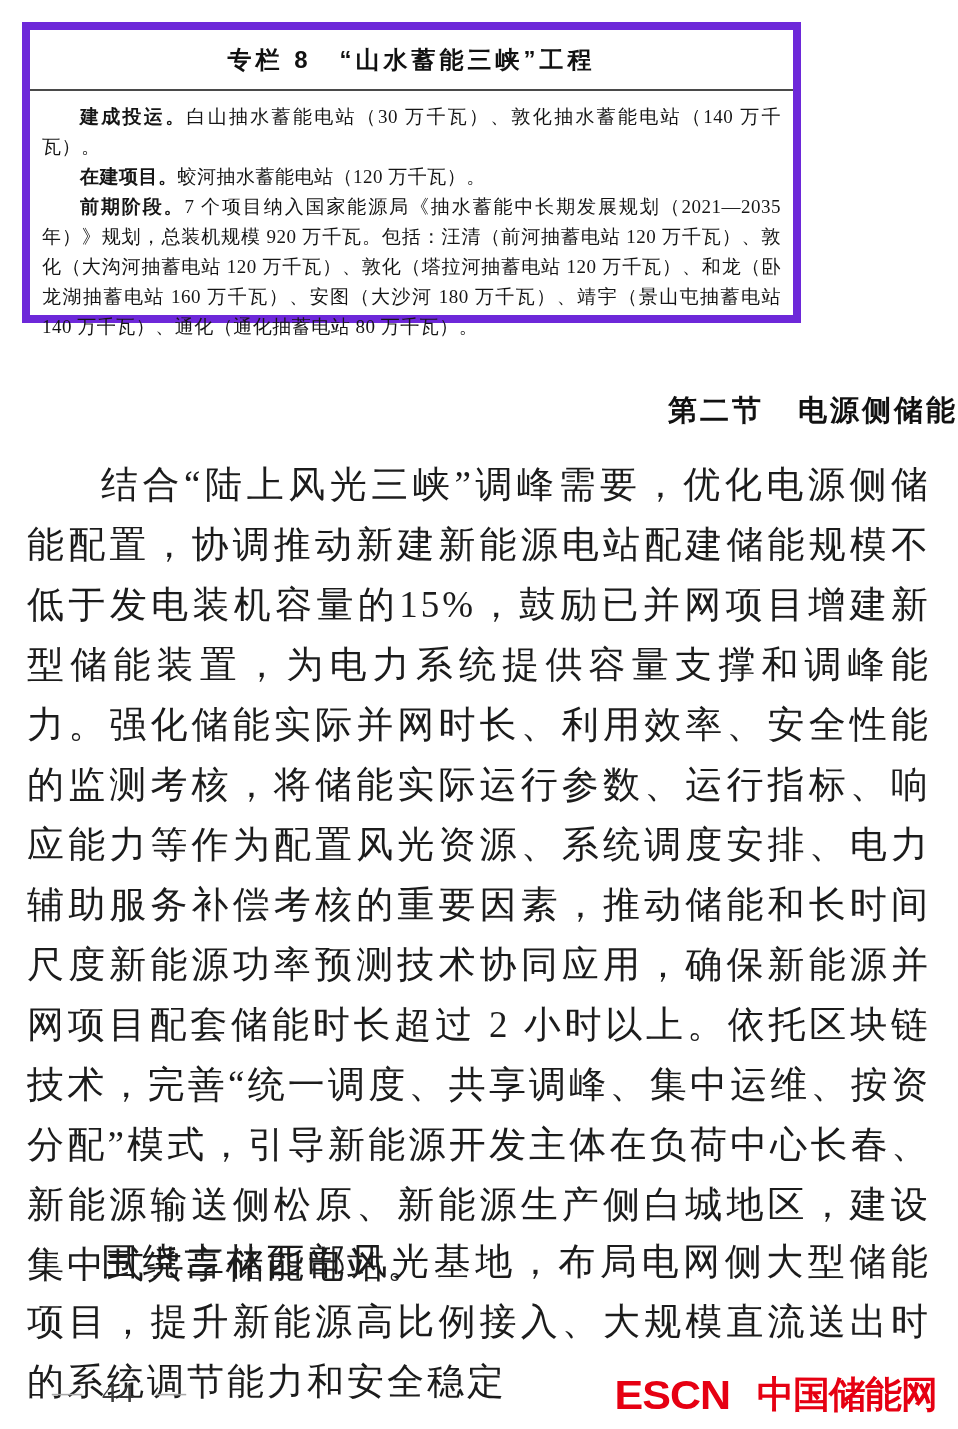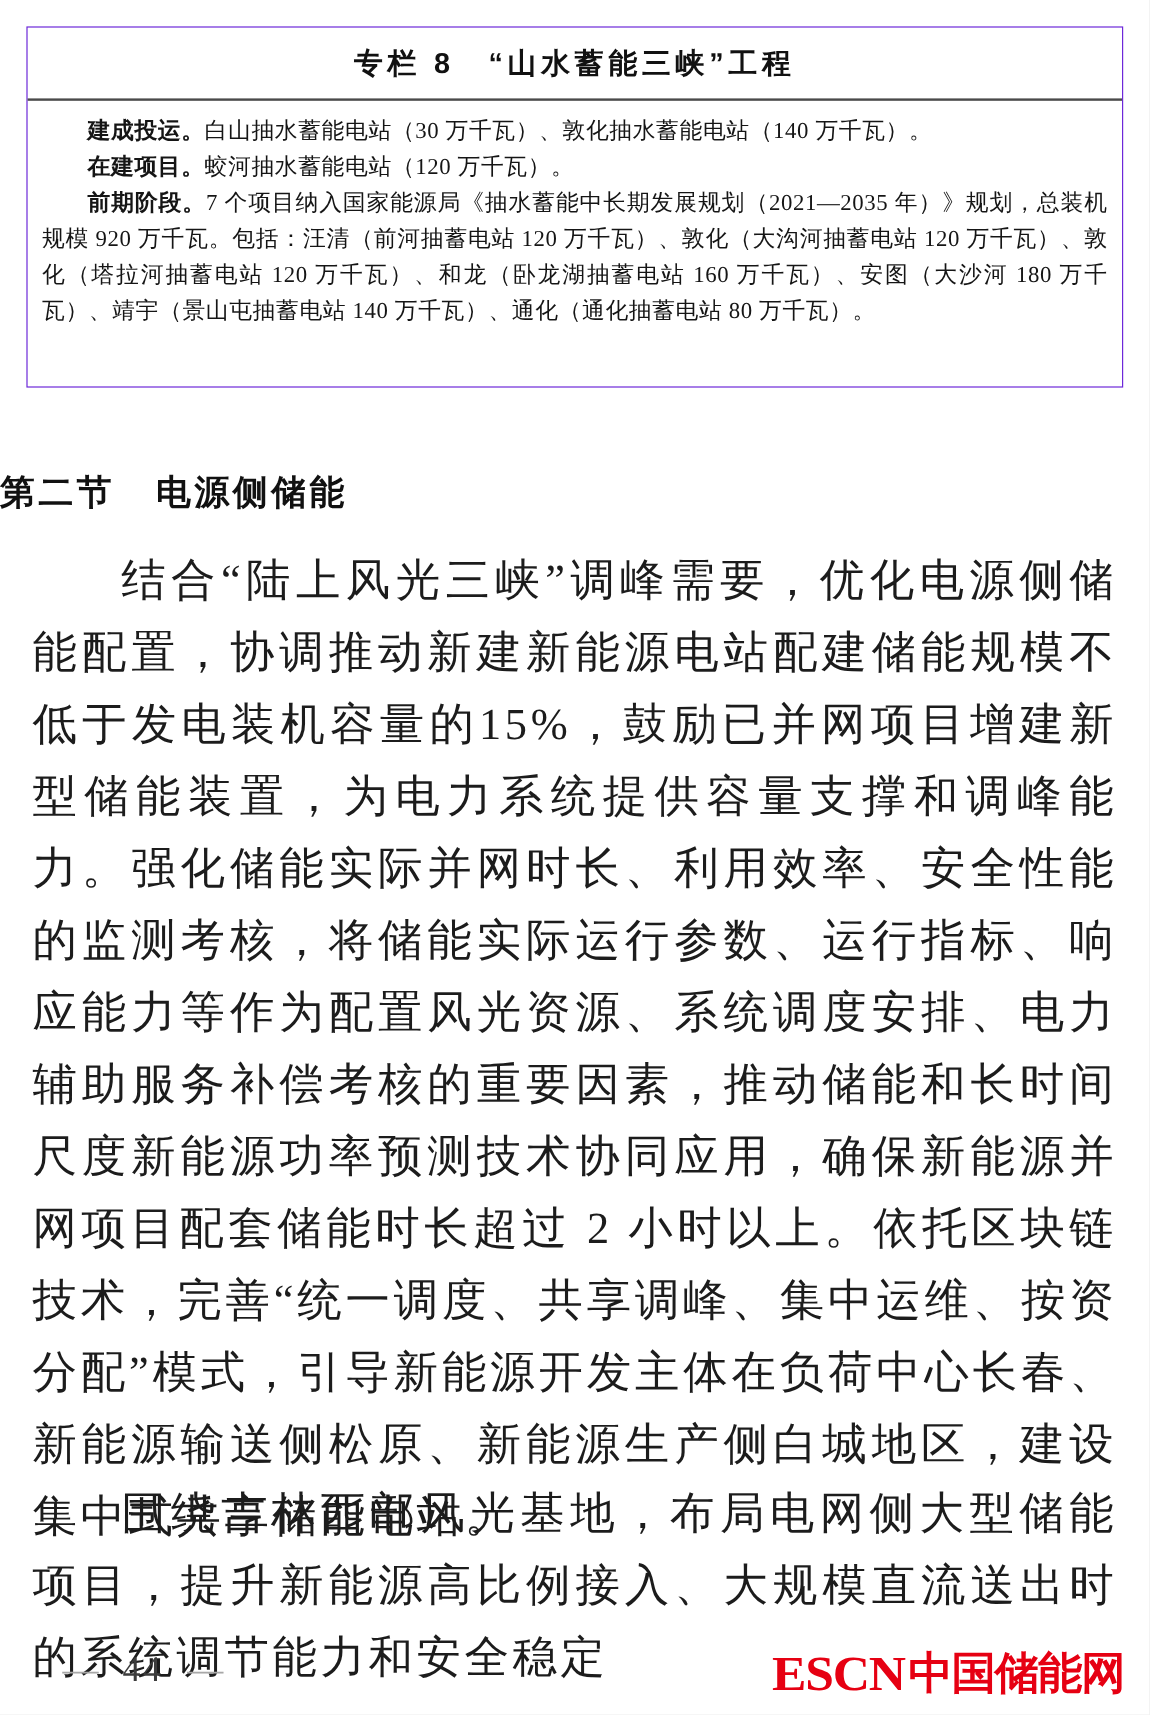--- a/index.html
+++ b/index.html
@@ -13,23 +13,23 @@
     overflow: hidden;
     font-family: "Liberation Serif", "DejaVu Serif", serif;
     color: #151515;
   }
 
   
   .callout-box {
     position: absolute;
     left: 22px;
     top: 22px;
-    width: 914px;
+    width: 779px;
     height: 301px;
-    border: 1px solid #6d28d9;
+    border: 8px solid #6d28d9;
     background: #fff;
   }
   .box-title {
     height: 61px;
     display: flex;
     align-items: center;
     justify-content: center;
     border-bottom: 2px solid #4a4a4a;
     font-family: "Liberation Sans", "DejaVu Sans", sans-serif;
     font-weight: bold;
@@ -47,21 +47,21 @@
     text-indent: 2em;
     text-align: justify;
   }
   .box-para b { font-weight: bold; }
 
   
   .section-heading {
     position: absolute;
     left: 0;
     width: 958px;
-    text-align: left;
+    text-align: right;
     font-family: Liberation Serif, serif;
     font-weight: bold;
     font-size: 29px;
     letter-spacing: 3px;
     color: #111;
   }
   .section-heading .heading-gap { display: inline-block; width: 34px; }
   #heading-sec2 { top: 391px; }
   #heading-sec3 { top: 1168px; }
 
@@ -88,25 +88,26 @@
     font-size: 30px;
     font-family: "Liberation Serif", "DejaVu Serif", serif;
   }
   .page-number .dash { color: #a8a8a8; }
   .page-number .num { color: #3c3c3c; margin: 0 20px; letter-spacing: 2px; }
 
   .logo {
     position: absolute;
     right: 21px;
     top: 1370px;
-    font-family: Liberation Serif, serif;
+    font-family: Liberation Sans, sans-serif;
     font-weight: bold;
     white-space: nowrap;
     display: flex;
     align-items: flex-end;
+    gap: 24px;
   }
   .logo-en {
     font-size: 43px;
     font-weight: 800;
     letter-spacing: -1px;
     transform: scaleY(0.95);
   }
   .logo-zh {
     font-size: 37px;
     margin-left: 3px;

